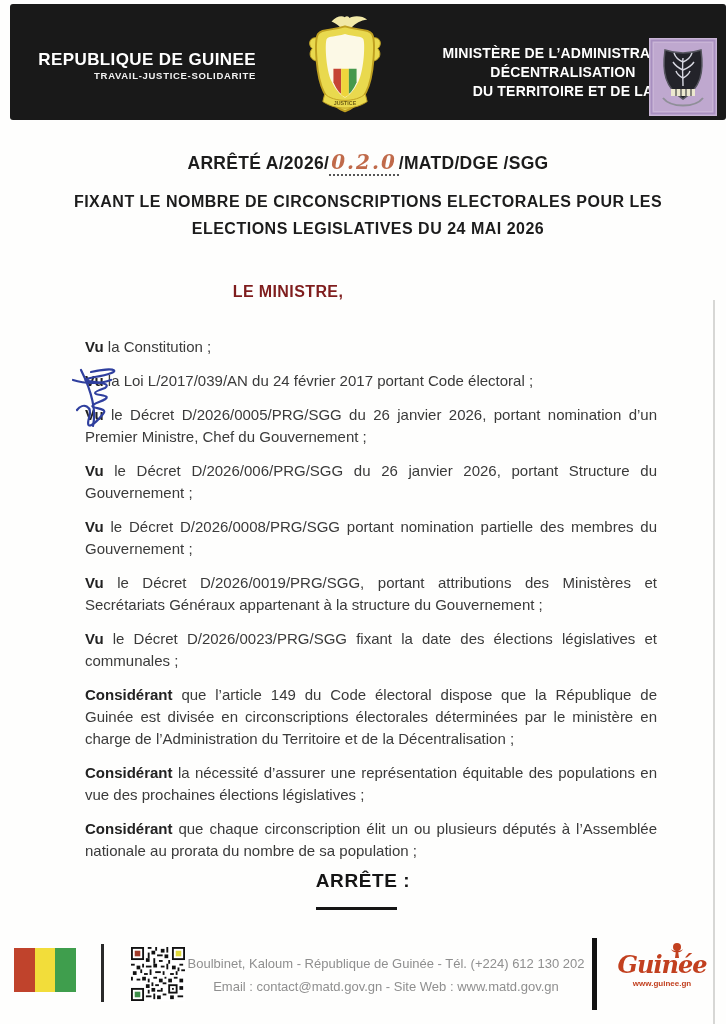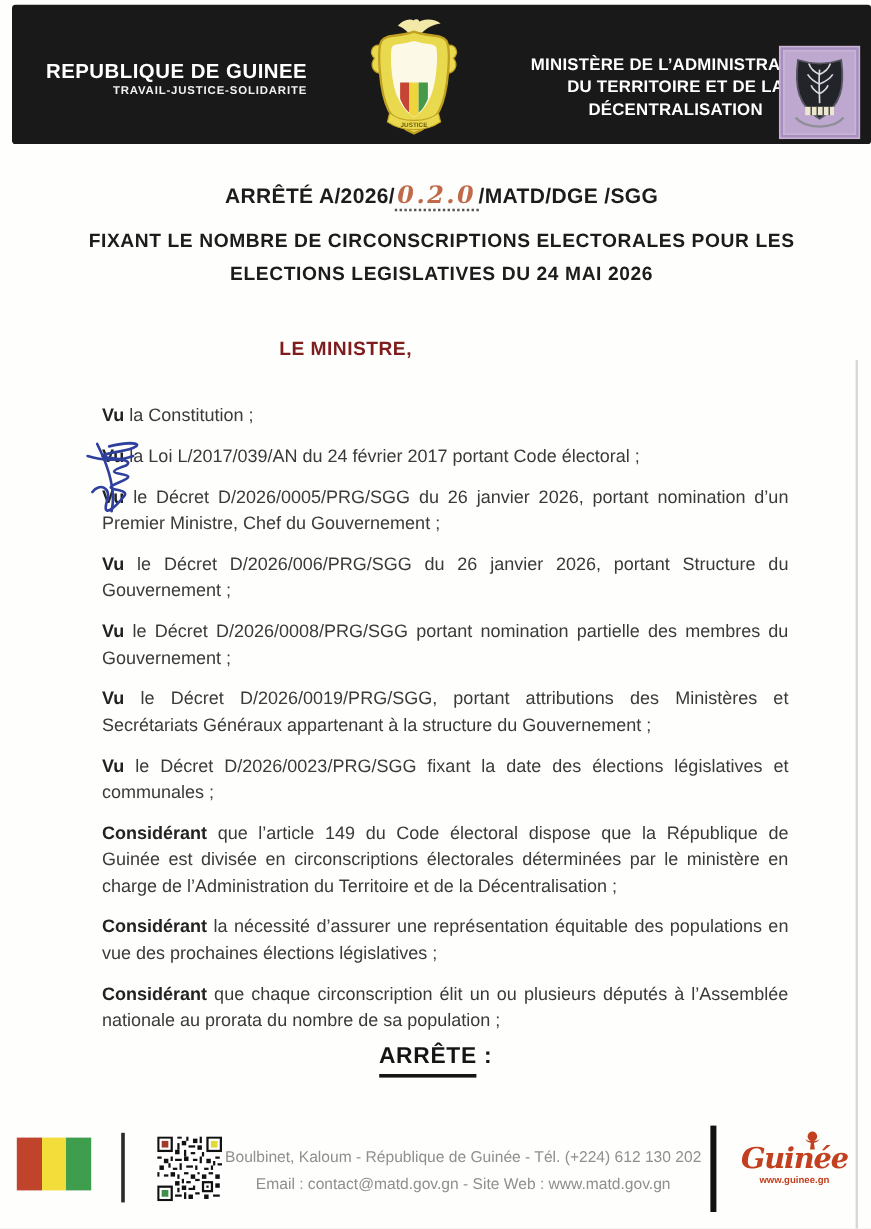--- a/index.html
+++ b/index.html
@@ -22,21 +22,21 @@
   .title-line1{font-size:17.5px;font-weight:bold;letter-spacing:.3px;}
   .handwritten{color:#c06a4a;font-family:"DejaVu Serif",serif;font-style:italic;font-weight:bold;font-size:20px;letter-spacing:2px;border-bottom:2px dotted #555;padding:0 2px;}
   .title-sub{margin-top:14px;font-size:16px;font-weight:bold;letter-spacing:.5px;line-height:27px;}
   .minister-heading{position:absolute;left:0;top:283px;width:576px;text-align:center;font-size:16px;font-weight:bold;letter-spacing:.4px;color:#7f1d1d;}
   
   .body-block{position:absolute;left:85px;top:336px;width:572px;}
   .para{font-size:15px;line-height:22px;color:#3a3a3a;text-align:justify;text-align-last:left;margin:0 0 12px 0;}
   .para b{color:#222;}
   .scribble{position:absolute;left:-34px;top:28px;width:92px;height:78px;}
   .arrete-heading{position:absolute;left:0;top:870px;width:726px;text-align:center;font-size:19px;font-weight:bold;color:#151515;letter-spacing:.6px;}
-  .arrete-heading .lbl{border-bottom:3px solid #151515;padding-bottom:4px;}
+  .arrete-heading .lbl{border-bottom:3px solid #151515;padding-bottom:16px;}
   
   .flag{position:absolute;left:14px;top:948px;width:62px;height:44px;display:flex;}
   .flag span{flex:1;}
   .flag span:nth-child(1){background:#c0432c;}
   .flag span:nth-child(2){background:#f2dd3a;}
   .flag span:nth-child(3){background:#3f9e4d;}
   .fdiv1{position:absolute;left:101px;top:944px;width:3px;height:58px;background:#2a2a2a;}
   .qr{position:absolute;left:131px;top:947px;width:54px;height:54px;}
   .contact{position:absolute;left:186px;top:952px;width:400px;text-align:center;color:#8f8f8f;font-size:13px;line-height:23px;}
   .fdiv2{position:absolute;left:592px;top:938px;width:5px;height:72px;background:#121212;}
@@ -66,22 +66,22 @@
       <path d="M50 26 C40 29 33 28 31 31 C29 35 30 62 36 75 C40 84 46 90 50 92 C54 90 60 84 64 75 C70 62 71 35 69 31 C67 28 60 29 50 26 Z" fill="#fcf9e6"></path>
       <path d="M38 62 L46 62 L46 88 C43 86 40 81 38 76 Z" fill="#c54434"></path>
       <path d="M46 62 L54 62 L54 89 C52 90.5 51 91 50 91.5 C49 91 48 90.5 46 89 Z" fill="#eed53c"></path>
       <path d="M54 62 L62 62 L62 76 C60 81 57 86 54 88 Z" fill="#46984b"></path>
       <path d="M29 88 C38 97 62 97 71 88 L73 96 C60 105 40 105 27 96 Z" fill="#e9d94e" stroke="#bfa021" stroke-width="1"></path>
       <text x="50" y="100" font-size="5.5" text-anchor="middle" fill="#6b5a14" font-family="Liberation Sans, sans-serif" font-weight="bold">JUSTICE</text>
     </svg>
 
     <div class="ministry">
       <div>MINISTÈRE DE L’ADMINISTRATION</div>
+      <div>DÉCENTRALISATION</div>
       <div>DU TERRITOIRE ET DE LA</div>
-      <div>DÉCENTRALISATION</div>
     </div>
 
     <svg class="stamp" viewBox="0 0 68 78">
       <rect width="68" height="78" fill="#c9b4d6"></rect>
       <rect x="2.5" y="2.5" width="63" height="73" fill="none" stroke="#a88fc0" stroke-width="2"></rect>
       <rect x="5" y="5" width="58" height="68" fill="#bfa8cf"></rect>
       <path d="M16 12 C28 16 40 16 52 12 C55 34 52 50 34 61 C16 50 13 34 16 12 Z" fill="#23232a" stroke="#55555f" stroke-width="1.5"></path>
       <g stroke="#d8d8e2" stroke-width="1.4" fill="none">
         <path d="M34 20 C33 30 34 40 34 48"></path>
         <path d="M34 24 C29 22 26 18 25 15"></path>

